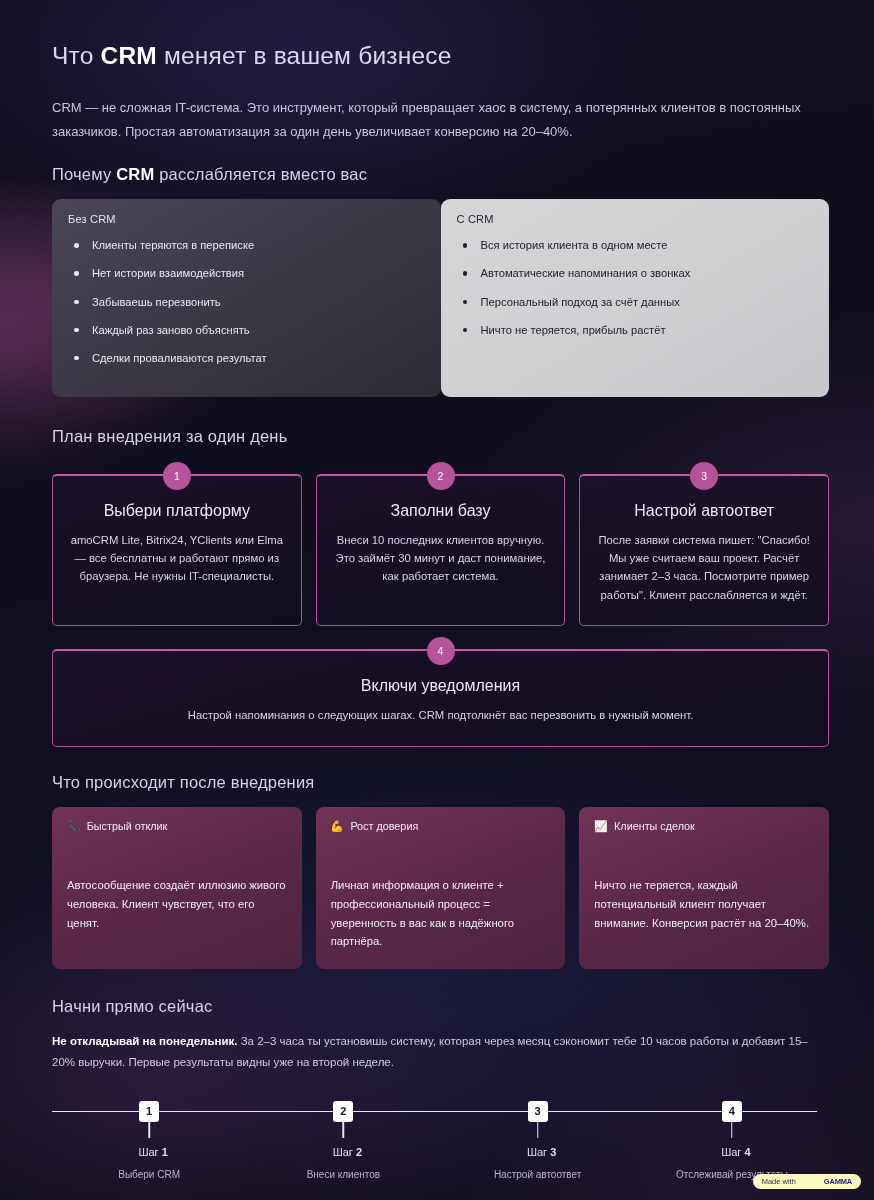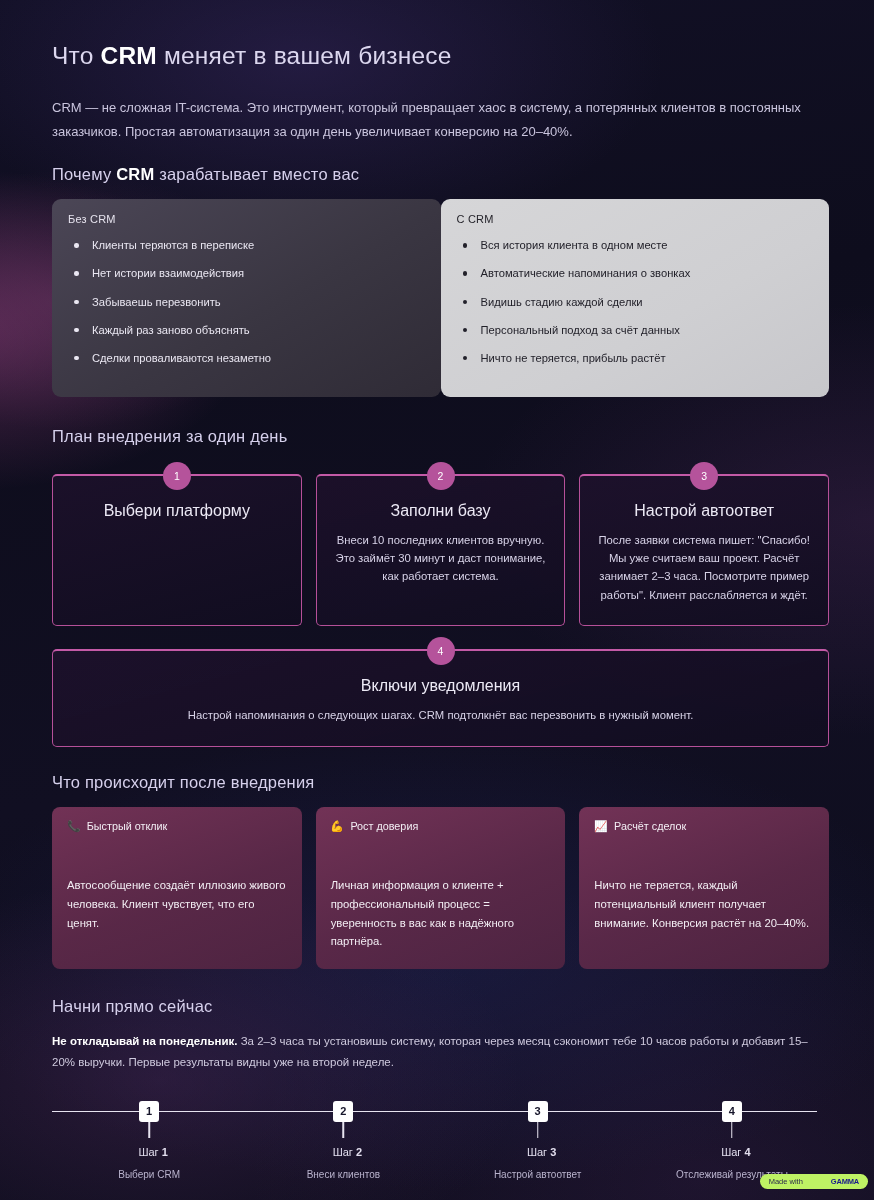--- a/index.html
+++ b/index.html
@@ -274,23 +274,23 @@
   
   .quote-block {
     border-left: 3px solid #c057a4;
     padding: 6px 0 6px 17px;
     margin-top: 12px;
   }
 
   
   .gamma-badge {
     position: absolute;
-    right: 6px;
+    right: 13px;
     bottom: 11px;
-    background: #bef264;
+    background: #fef9c3;
     border-radius: 20px;
     padding: 3px 9px;
     font-size: 7.5px;
     color: #2b2b4a;
     display: flex;
     align-items: center;
     gap: 3px;
     z-index: 3;
   }
   .gamma-badge .g-brand {
@@ -307,56 +307,56 @@
 
 <div class="page">
 
   <h1 class="title">
     <span>Что </span><b>CRM</b><span> меняет в вашем бизнесе</span>
   </h1>
 
   <p class="intro">CRM — не сложная IT-система. Это инструмент, который превращает хаос в систему, а потерянных клиентов в постоянных заказчиков. Простая автоматизация за один день увеличивает конверсию на 20–40%.</p>
 
   <h2 class="section">
-    <span>Почему </span><b>CRM</b><span> зарабатывает вместо вас</span>
+    <span>Почему </span><b>CRM</b><span> расслабляется вместо вас</span>
   </h2>
 
   <div class="compare-row">
 
     <div class="cmp-card dark">
       <div class="cmp-title">Без CRM</div>
       <ul class="cmp-list">
         <li>Клиенты теряются в переписке</li>
         <li>Нет истории взаимодействия</li>
         <li>Забываешь перезвонить</li>
         <li>Каждый раз заново объяснять</li>
-        <li>Сделки проваливаются незаметно</li>
+        <li>Сделки проваливаются результат</li>
       </ul>
     </div>
 
     <div class="cmp-card light">
       <div class="cmp-title">С CRM</div>
       <ul class="cmp-list">
         <li>Вся история клиента в одном месте</li>
         <li>Автоматические напоминания о звонках</li>
-        <li>Видишь стадию каждой сделки</li>
         <li>Персональный подход за счёт данных</li>
         <li>Ничто не теряется, прибыль растёт</li>
       </ul>
     </div>
 
   </div>
 
   <h2 class="section">План внедрения за один день</h2>
 
   <div class="plan-row">
 
     <div class="plan-card">
       <div class="step-badge">1</div>
       <div class="plan-head">Выбери платформу</div>
+      <div class="plan-body">amoCRM Lite, Bitrix24, YClients или Elma — все бесплатны и работают прямо из браузера. Не нужны IT-специалисты.</div>
     </div>
 
     <div class="plan-card">
       <div class="step-badge">2</div>
       <div class="plan-head">Заполни базу</div>
       <div class="plan-body">Внеси 10 последних клиентов вручную. Это займёт 30 минут и даст понимание, как работает система.</div>
     </div>
 
     <div class="plan-card">
       <div class="step-badge">3</div>
@@ -388,21 +388,21 @@
       <div class="benefit-head">
         <span class="benefit-icon">💪</span>
         <span>Рост доверия</span>
       </div>
       <div class="benefit-body">Личная информация о клиенте + профессиональный процесс = уверенность в вас как в надёжного партнёра.</div>
     </div>
 
     <div class="benefit-card">
       <div class="benefit-head">
         <span class="benefit-icon">📈</span>
-        <span>Расчёт сделок</span>
+        <span>Клиенты сделок</span>
       </div>
       <div class="benefit-body">Ничто не теряется, каждый потенциальный клиент получает внимание. Конверсия растёт на 20–40%.</div>
     </div>
 
   </div>
 
   <h2 class="section">Начни прямо сейчас</h2>
   <p class="cta-text">
     <b>Не откладывай на понедельник.</b><span> За 2–3 часа ты установишь систему, которая через месяц сэкономит тебе 10 часов работы и добавит 15–20% выручки. Первые результаты видны уже на второй неделе.</span>
   </p>

